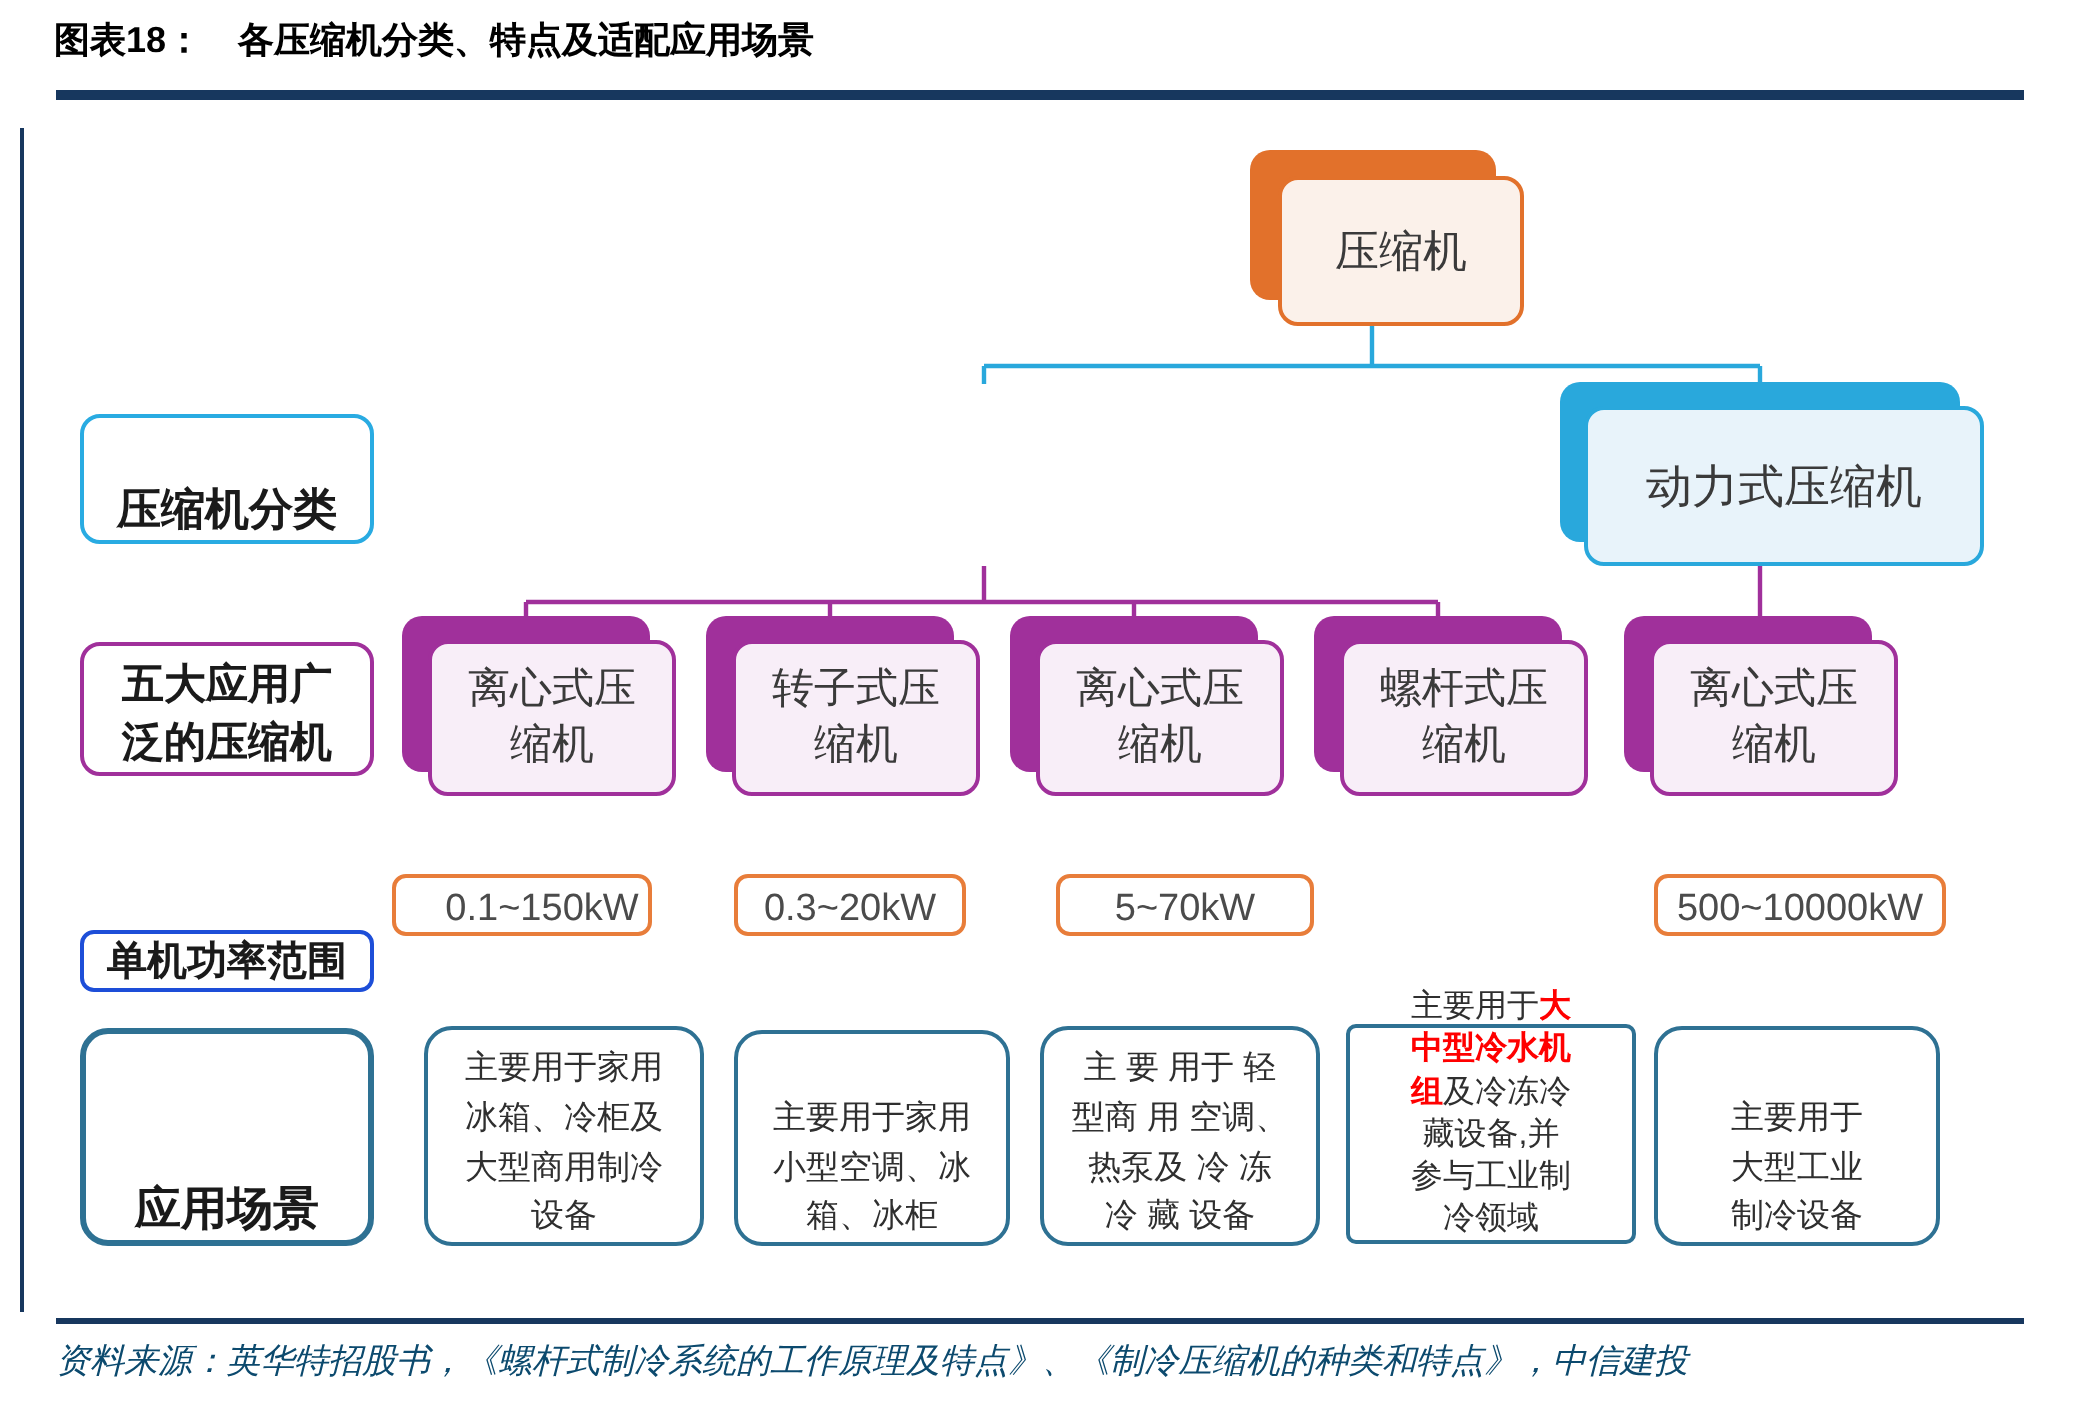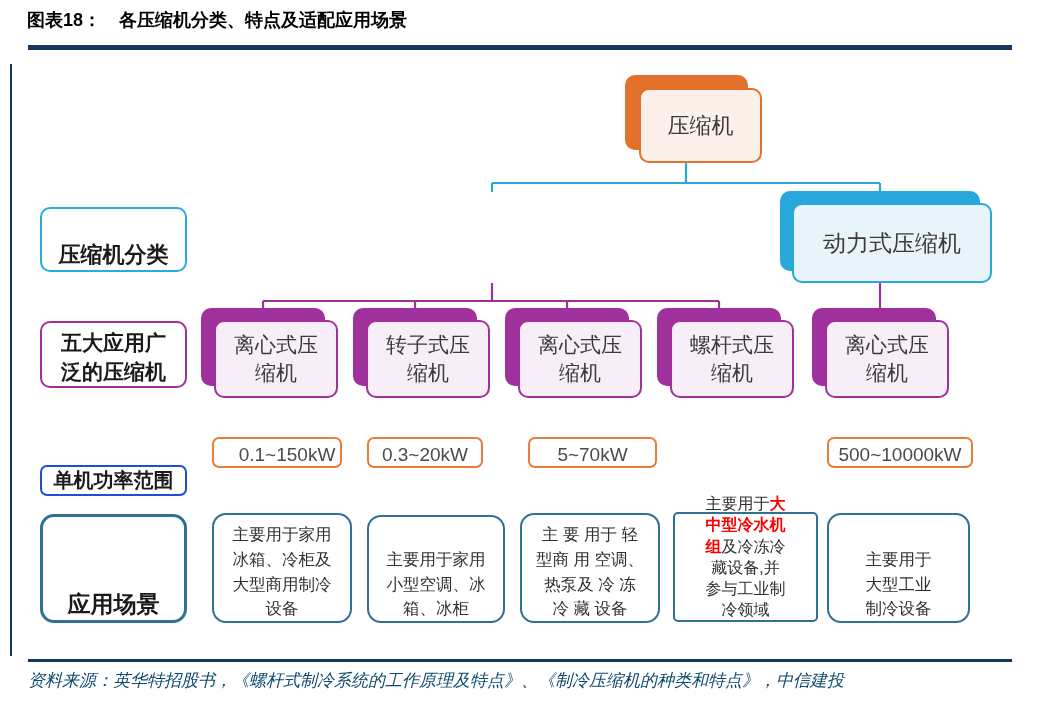--- a/index.html
+++ b/index.html
@@ -109,21 +109,21 @@
   </div>
   <div class="dbox purple l3-node" style="left:825px;top:320px;width:124px;height:78px;">
     <div class="back"></div>
     <div class="front ml">离心式压
 缩机</div>
   </div>
 
   <div class="pbox lbl-power" style="left:40px;top:437px;width:147px;height:31px;">
     <span>单机功率范围</span>
   </div>
-  <div class="pbox power-box" style="left:212px;top:437px;width:130px;height:31px;padding-left:20px;">
+  <div class="pbox power-box" style="left:196px;top:437px;width:130px;height:31px;padding-left:20px;">
     <span>0.1~150kW</span>
   </div>
   <div class="pbox power-box" style="left:367px;top:437px;width:116px;height:31px;">
     <span>0.3~20kW</span>
   </div>
   <div class="pbox power-box" style="left:528px;top:437px;width:129px;height:31px;">
     <span>5~70kW</span>
   </div>
   <div class="pbox power-box" style="left:827px;top:437px;width:146px;height:31px;">
     <span>500~10000kW</span>

